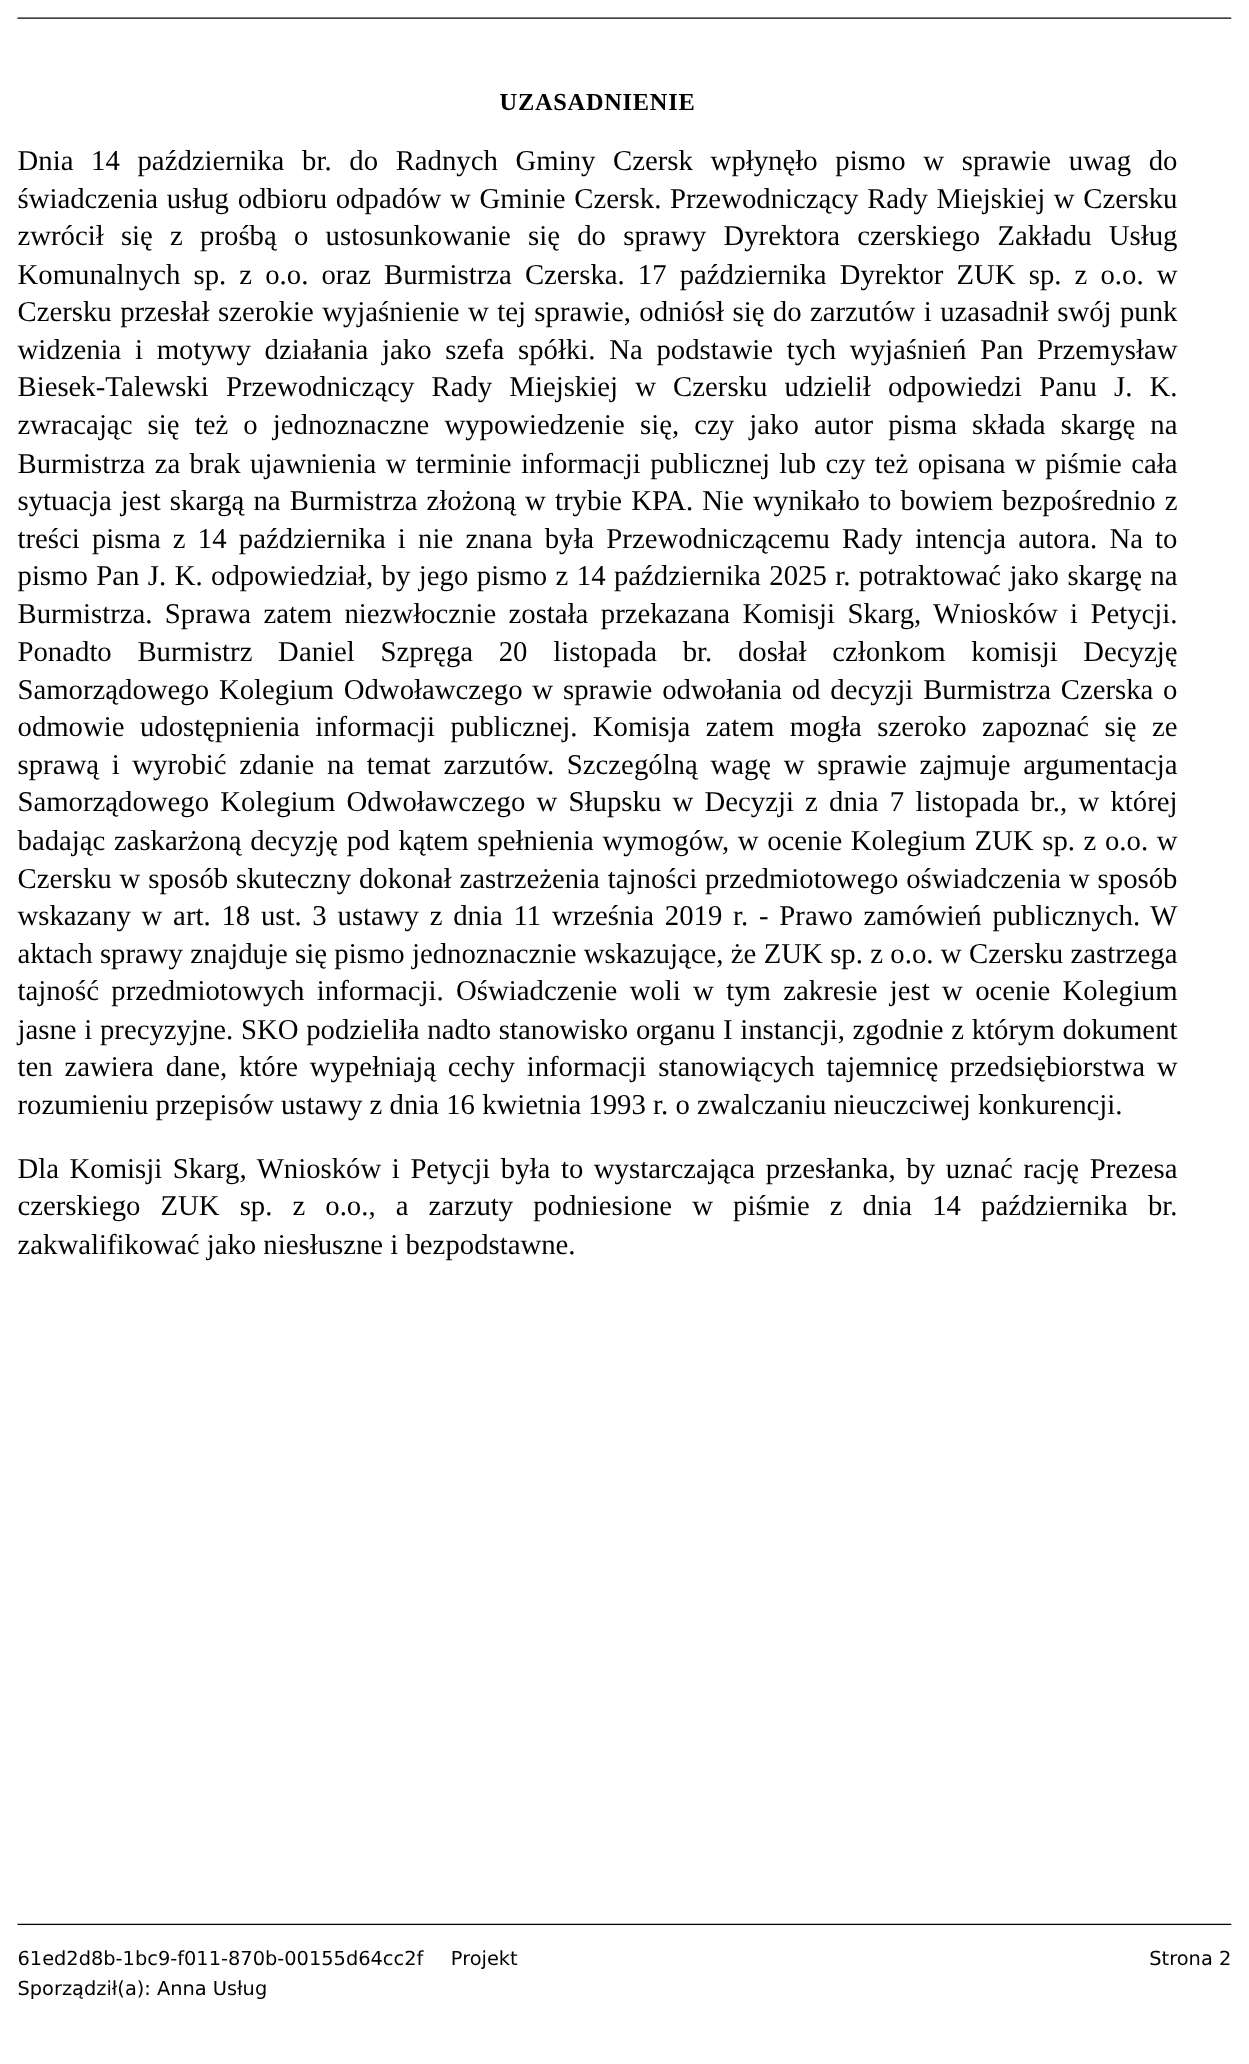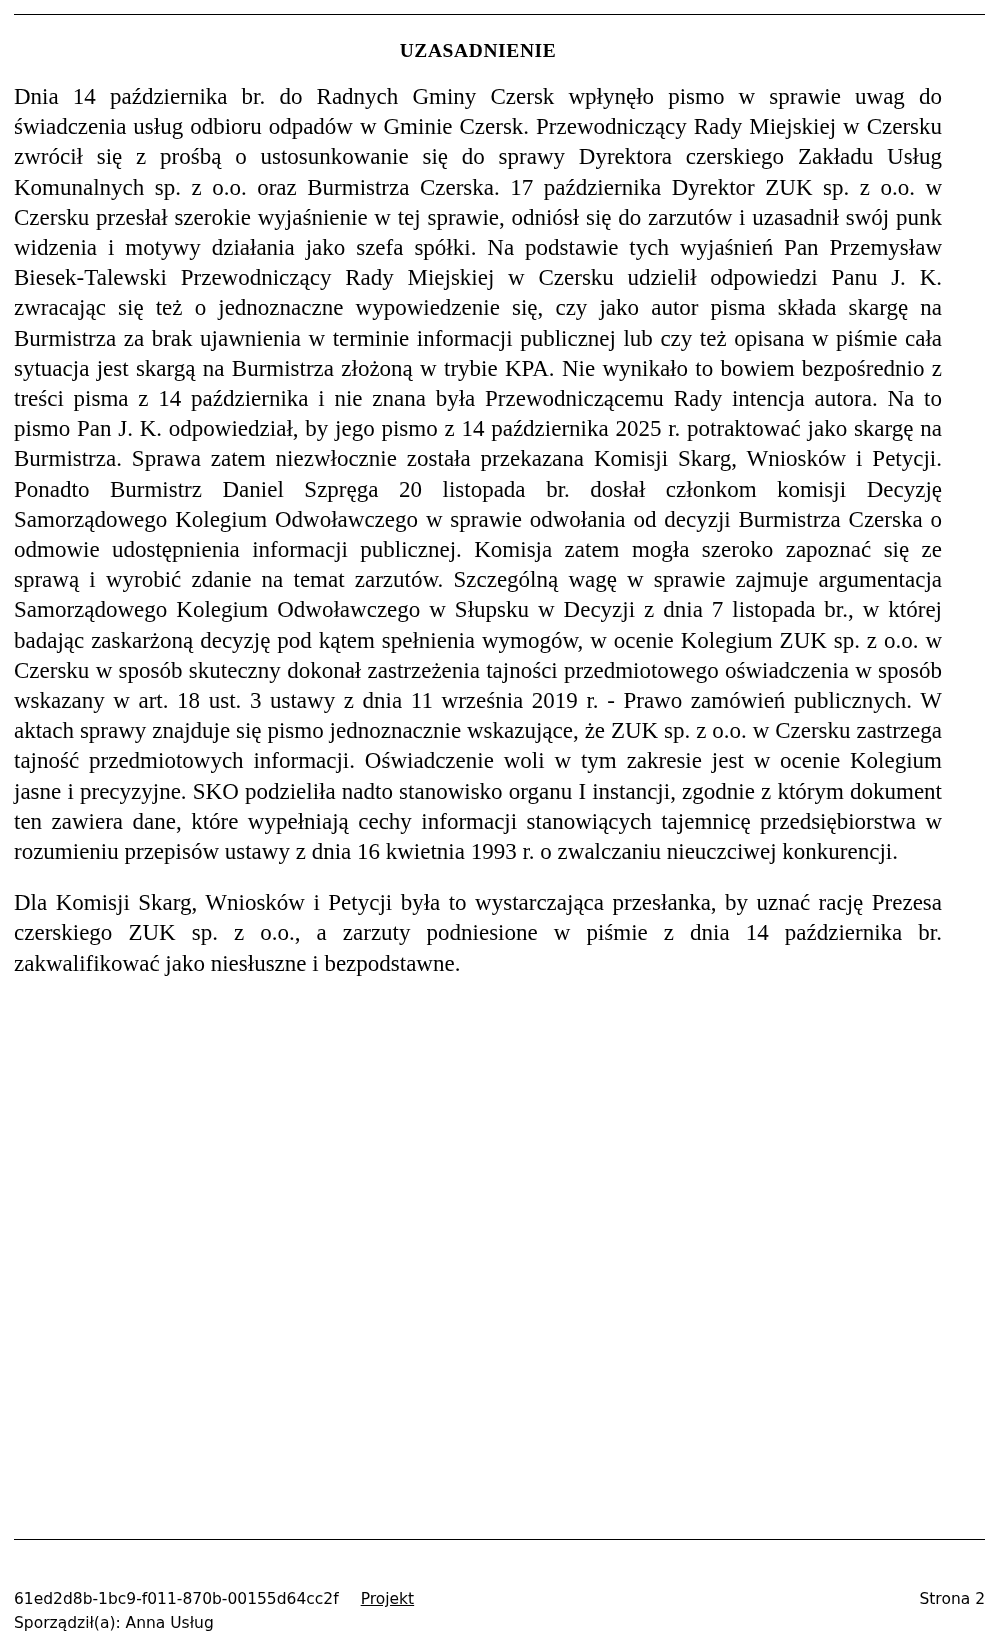--- a/index.html
+++ b/index.html
@@ -34,21 +34,21 @@
     position: absolute;
     left: 14px;
     top: 1539px;
     width: 971px;
     height: 0;
     border-top: 1.5px solid #000;
   }
   .content {
     position: absolute;
     left: 14px;
-    top: 40px;
+    top: 72px;
     width: 928px;
   }
   .doc-title {
     text-align: center;
     font-weight: bold;
     font-size: 19.5px;
     letter-spacing: 0.6px;
     margin: 0 0 20px 0;
   }
   .para {
@@ -68,33 +68,31 @@
     top: 1556px;
     width: 971px;
     font-family: "DejaVu Sans", sans-serif;
     font-size: 15.5px;
     line-height: 23px;
   }
   .footer-row {
     display: flex;
     justify-content: space-between;
     align-items: baseline;
-    margin-top: 32px;
   }
   .footer-left-line1 {
     display: flex;
     gap: 22px;
     align-items: baseline;
   }
   .footer-id {
     white-space: nowrap;
   }
   .footer-kind {
     white-space: nowrap;
-    text-decoration: underline;
   }
   .footer-page {
     white-space: nowrap;
   }
   .footer-line2 {
     margin-top: 1px;
   }
 </style>
 </head>
 <body>

